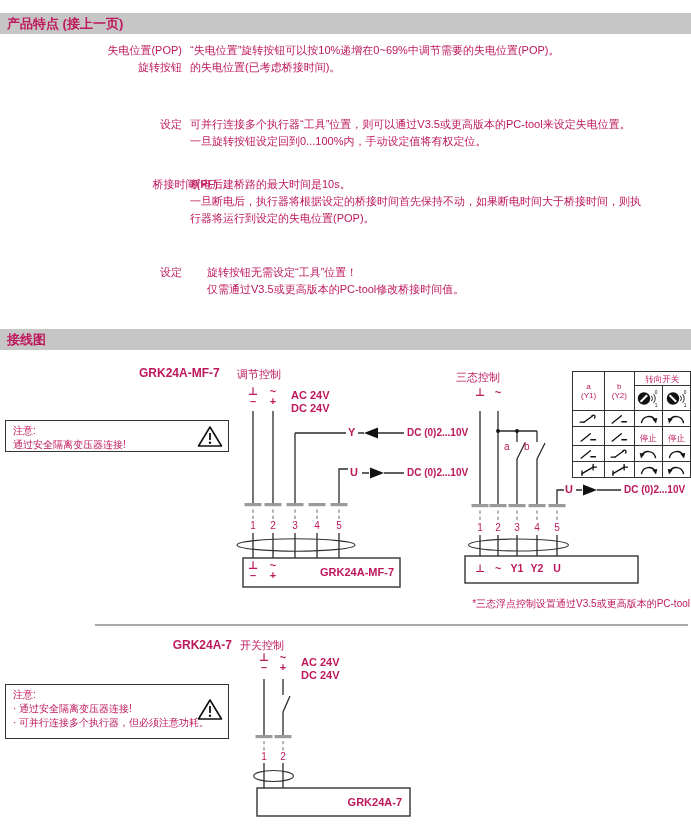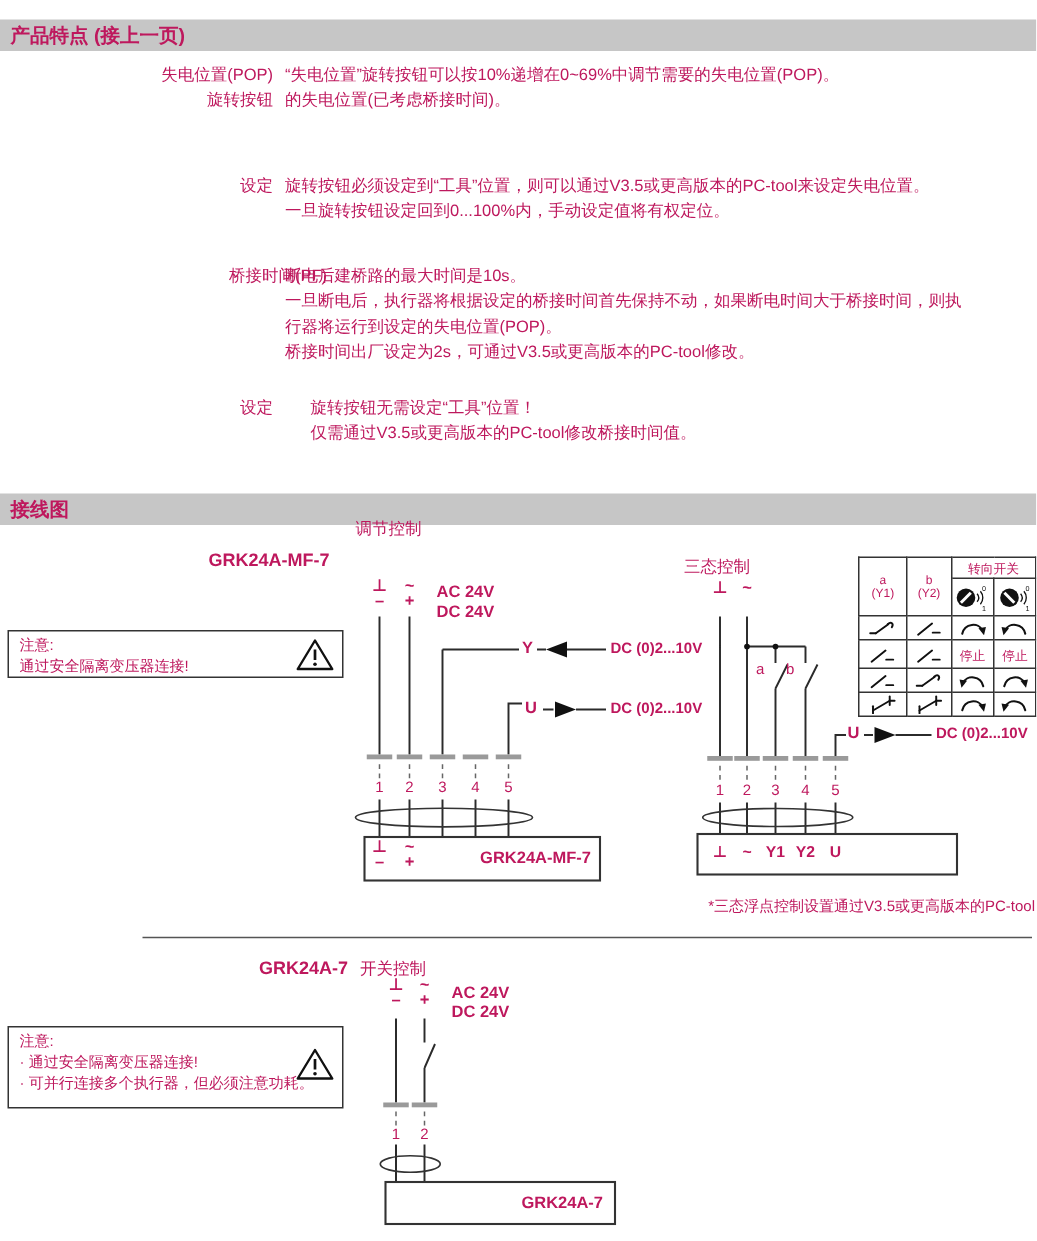--- a/index.html
+++ b/index.html
@@ -58,31 +58,30 @@
         <div>旋转按钮</div>
       </div>
       <div class="blk-body" style="top: 42px;">
         <div>“失电位置”旋转按钮可以按10%递增在0~69%中调节需要的失电位置(POP)。</div>
         <div>的失电位置(已考虑桥接时间)。</div>
       </div>
       <div class="blk-label" style="top: 116px;">
         <div>设定</div>
       </div>
       <div class="blk-body" style="top: 116px;">
-        <div>旋转按钮必须设定到“工具”位置，则可以通过V3.5或更高版本的PC-tool来设定失电位置。</div>
+        <div>可并行连接多个执行器“工具”位置，则可以通过V3.5或更高版本的PC-tool来设定失电位置。</div>
         <div>一旦旋转按钮设定回到0...100%内，手动设定值将有权定位。</div>
       </div>
       <div class="blk-label" style="top: 176px; padding-left: 36px;">
         <div>桥接时间(PF)</div>
       </div>
       <div class="blk-body" style="top: 176px;">
         <div>断电后建桥路的最大时间是10s。</div>
         <div>一旦断电后，执行器将根据设定的桥接时间首先保持不动，如果断电时间大于桥接时间，则执</div>
         <div>行器将运行到设定的失电位置(POP)。</div>
-        <div>桥接时间出厂设定为2s，可通过V3.5或更高版本的PC-tool修改。</div>
       </div>
       <div class="blk-label" style="top: 264px;">
         <div>设定</div>
       </div>
       <div class="blk-body" style="top: 264px; margin-left: 17px;">
         <div>旋转按钮无需设定“工具”位置！</div>
         <div>仅需通过V3.5或更高版本的PC-tool修改桥接时间值。</div>
       </div>
     </div>
 
@@ -129,21 +128,21 @@
       <rect class="thick" x="255.5" y="735" width="17" height="3.2"></rect>
       <rect class="thick" x="274.5" y="735" width="17" height="3.2"></rect>
     </g>
     <path class="tick" d="M264 741 V751 M283 741 V751"></path>
     <path class="wire" d="M264 763 V788 M283 763 V788"></path>
     <ellipse class="oval" cx="273.5" cy="776" rx="20" ry="5.5"></ellipse>
     <rect class="boxr" x="257" y="788" width="153" height="28"></rect>
   </svg>
 
   <span class="abs b s12 nw" style="left:139px;top:366px;">GRK24A-MF-7</span>
-  <span class="abs s11 nw" style="left:237px;top:345px;">调节控制</span>
+  <span class="abs s11 nw" style="left:237px;top:367px;">调节控制</span>
   <span class="abs b s11 nw" style="left:291px;top:389px;">AC 24V</span>
   <span class="abs b s11 nw" style="left:291px;top:402px;">DC 24V</span>
   <span class="abs b s11 nw" style="left:348px;top:426px;">Y</span>
   <span class="abs b s10 nw" style="left:407px;top:427px;">DC (0)2...10V</span>
   <span class="abs b s11 nw" style="left:350px;top:466px;">U</span>
   <span class="abs b s10 nw" style="left:407px;top:467px;">DC (0)2...10V</span>
   <span class="abs b s11 nw rt" style="left:280px;top:566px;width:114px;">GRK24A-MF-7</span>
 
   <span class="abs s11 nw" style="left:456px;top:370px;">三态控制</span>
   <span class="abs s10 nw" style="left:504px;top:441px;">a</span>

